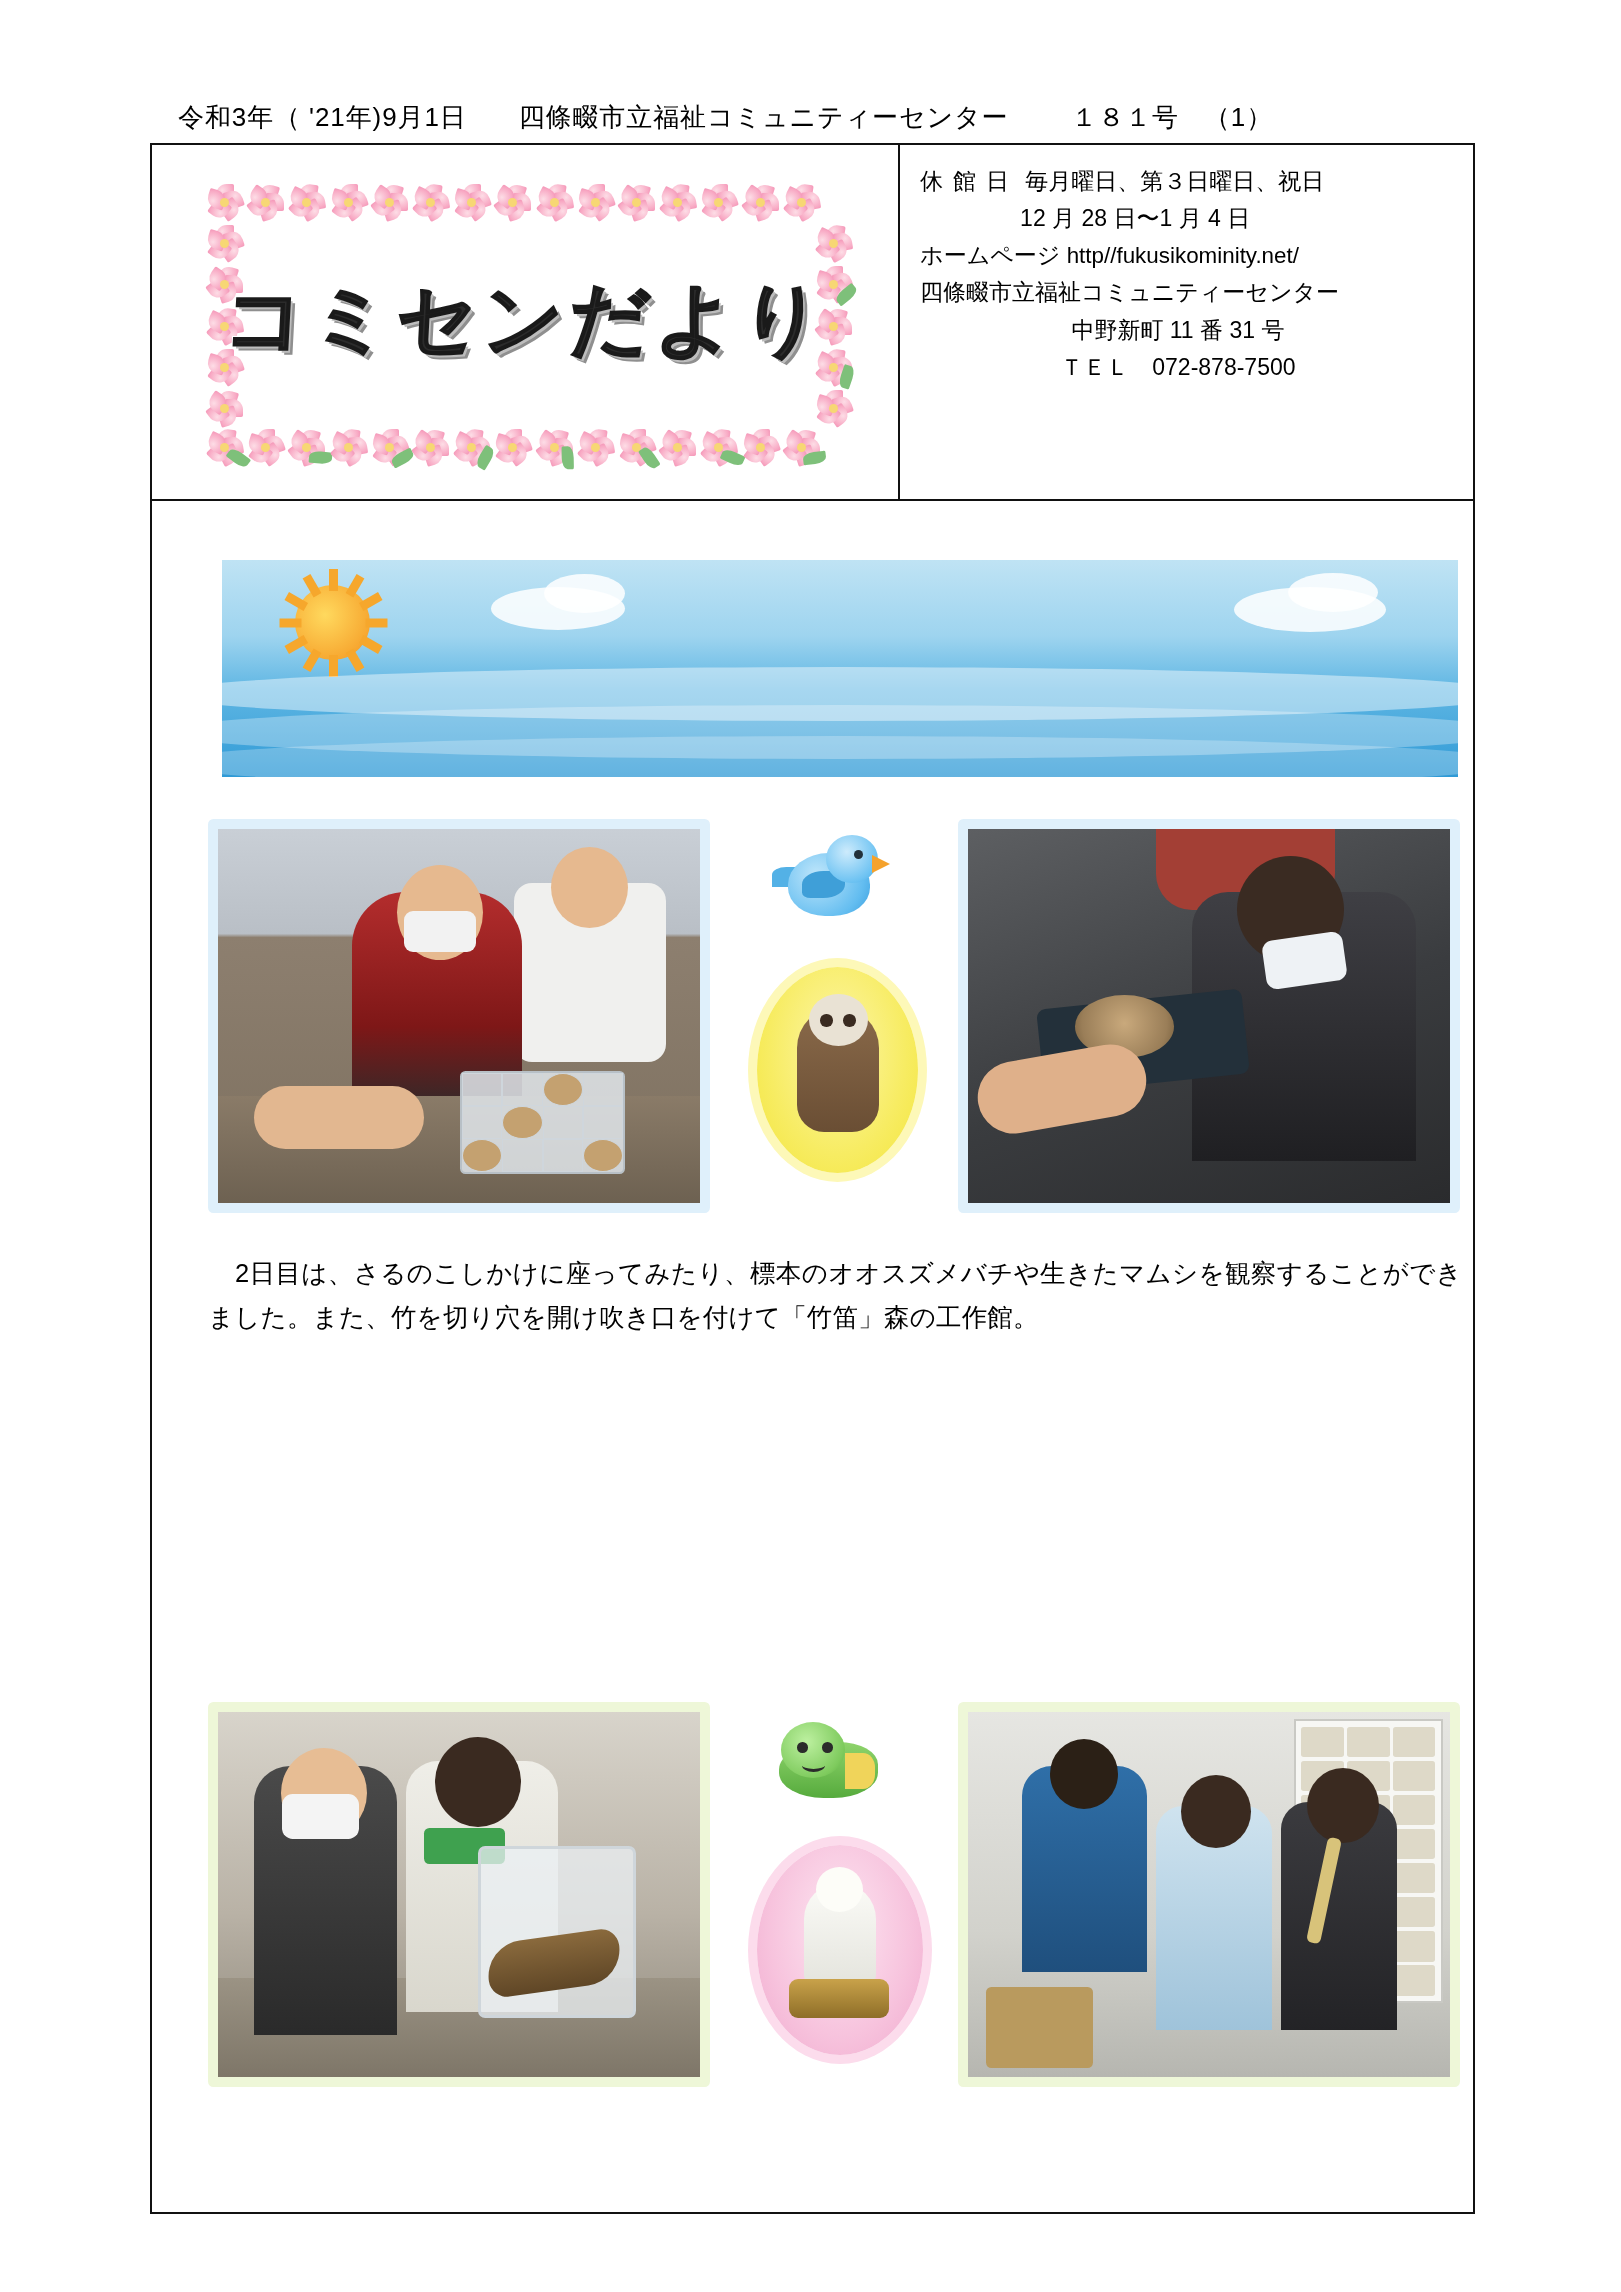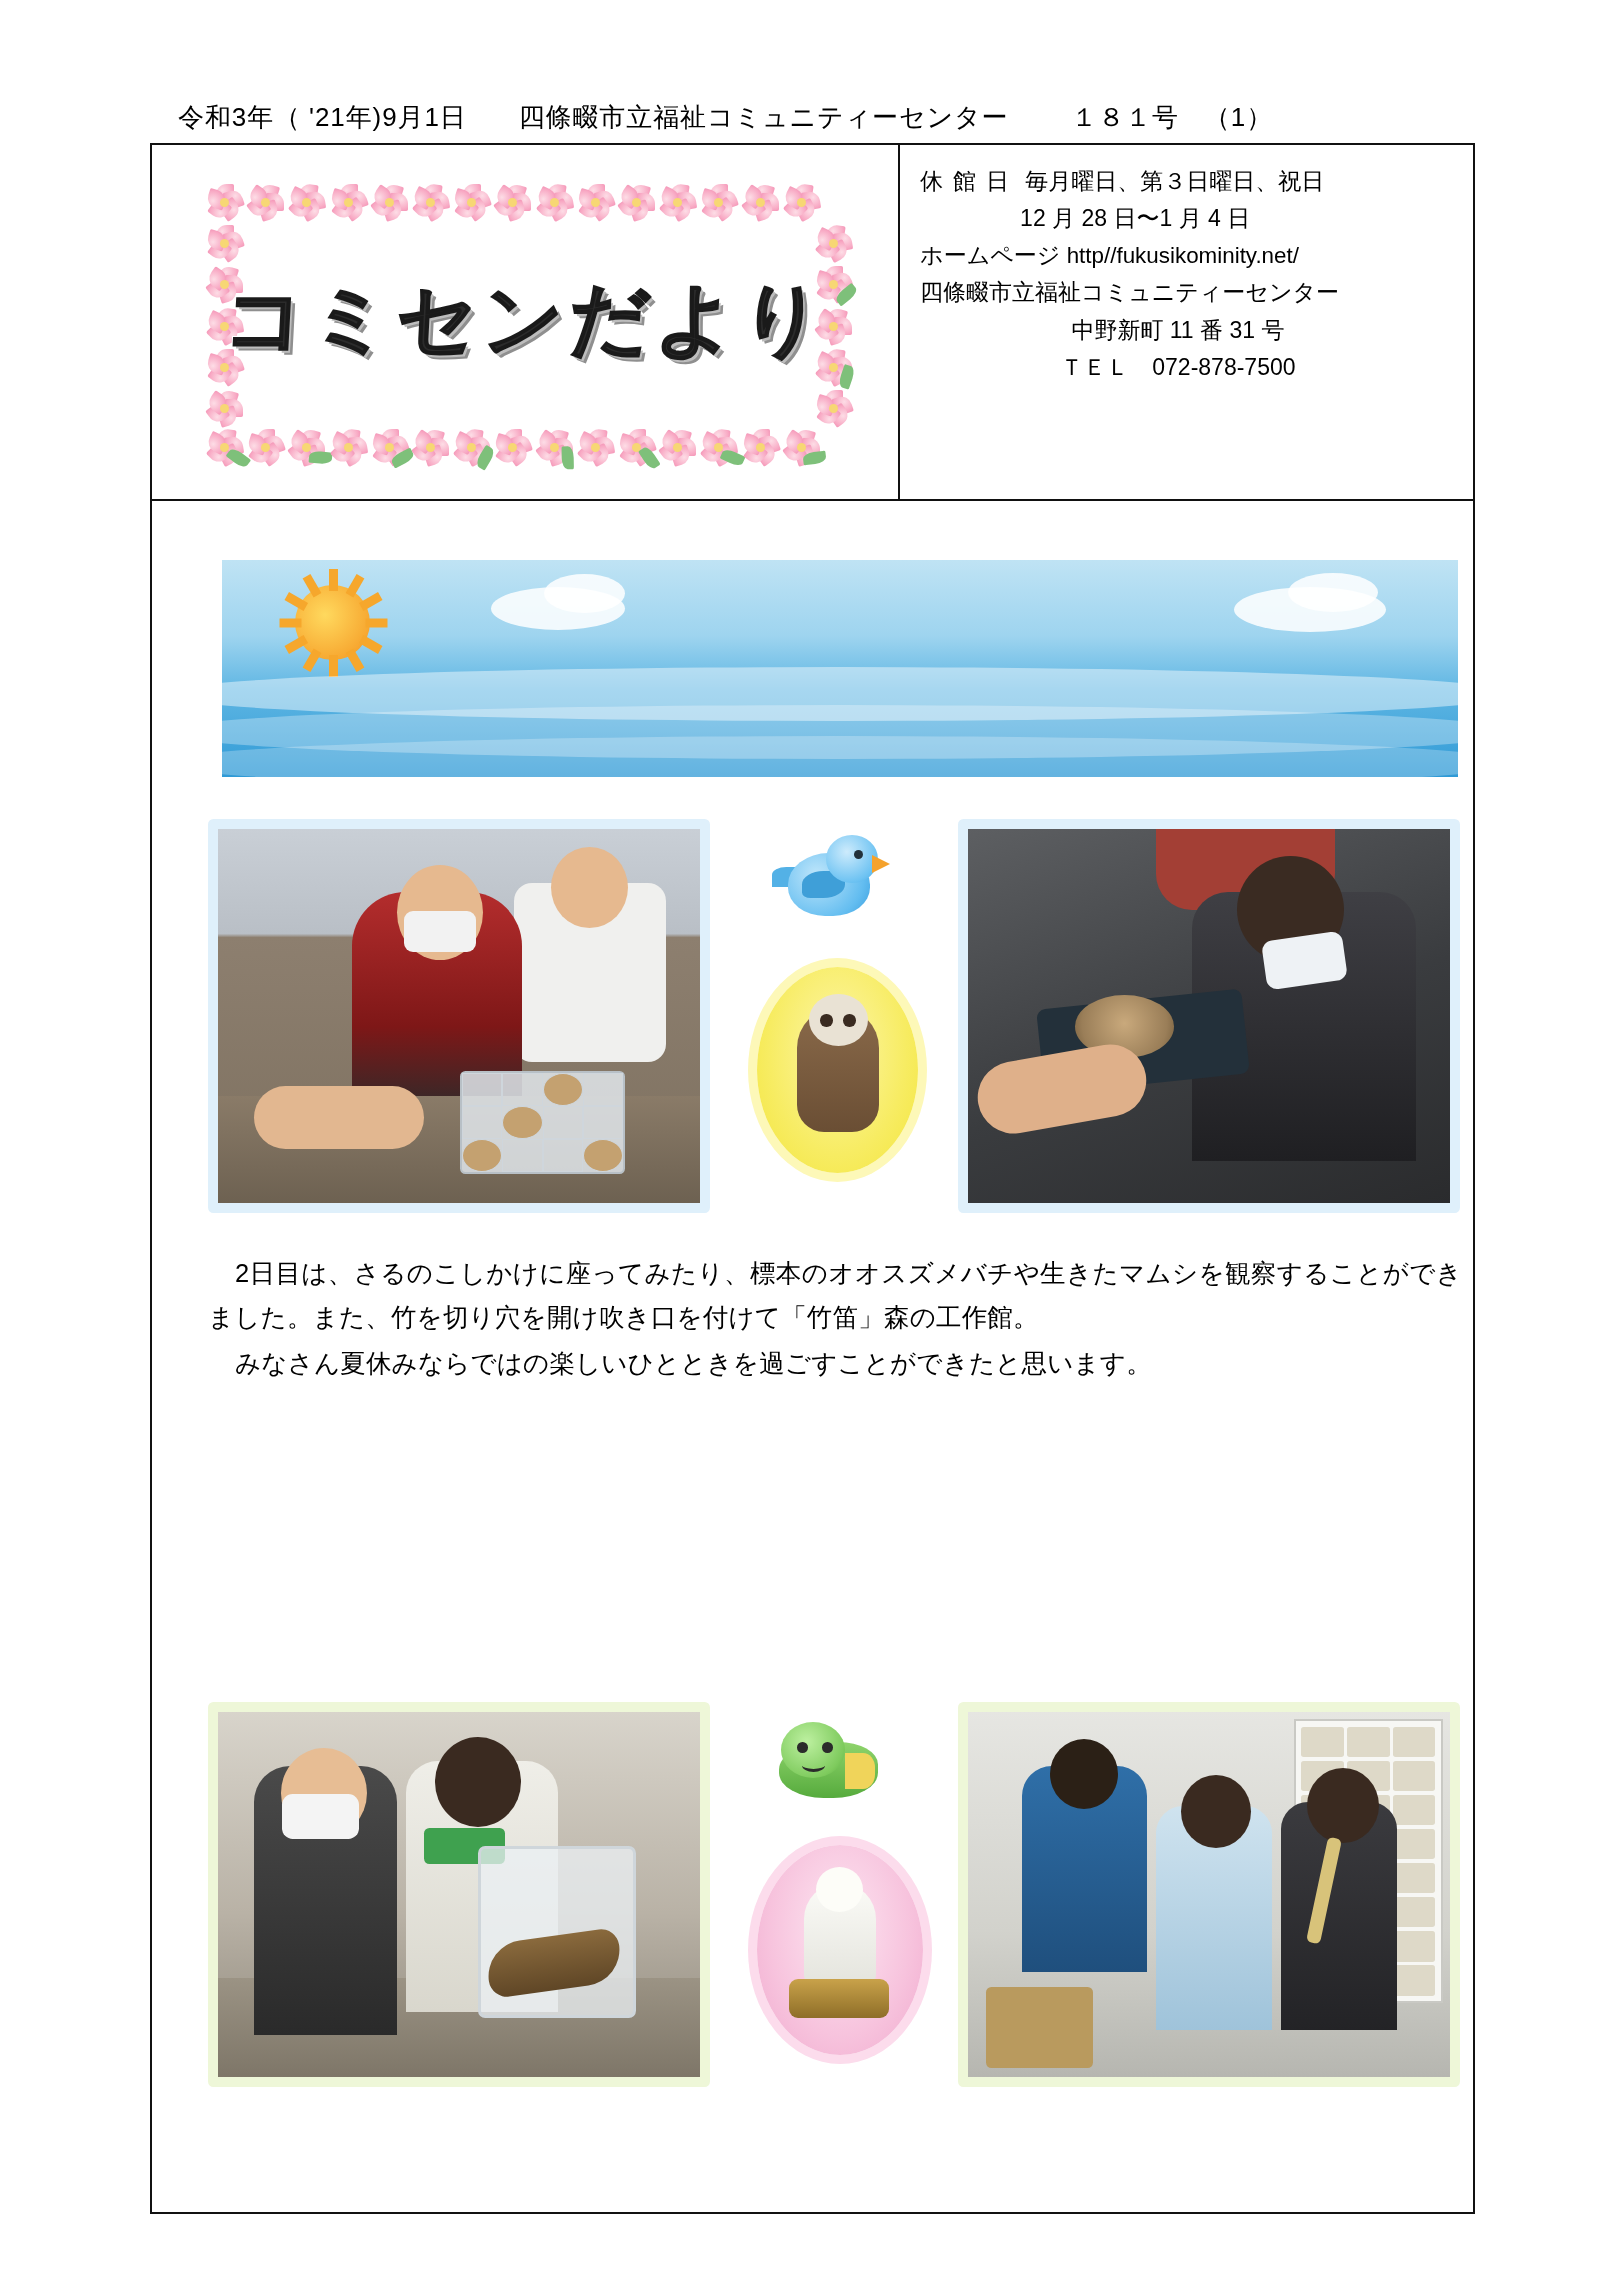--- a/index.html
+++ b/index.html
@@ -894,21 +894,20 @@
       <div class="kidc-head"></div>
       <div class="mask2"></div>
       <div class="tray"></div>
       <div class="nest"></div>
       <div class="hand"></div>
     </div>
   </div>
 
   <div class="article">
     <p>2日目は、さるのこしかけに座ってみたり、標本のオオスズメバチや生きたマムシを観察することができました。また、竹を切り穴を開け吹き口を付けて「竹笛」森の工作館。</p>
-    <p>みなさん夏休みならではの楽しいひとときを過ごすことができたと思います。</p>
   </div>
 
   <div class="photo p3">
     <div class="p3-inner">
       <div class="counter"></div>
       <div class="girl2"></div>
       <div class="girl2-head"></div>
       <div class="girl"></div>
       <div class="girl-head"></div>
       <div class="girl-mask"></div>

